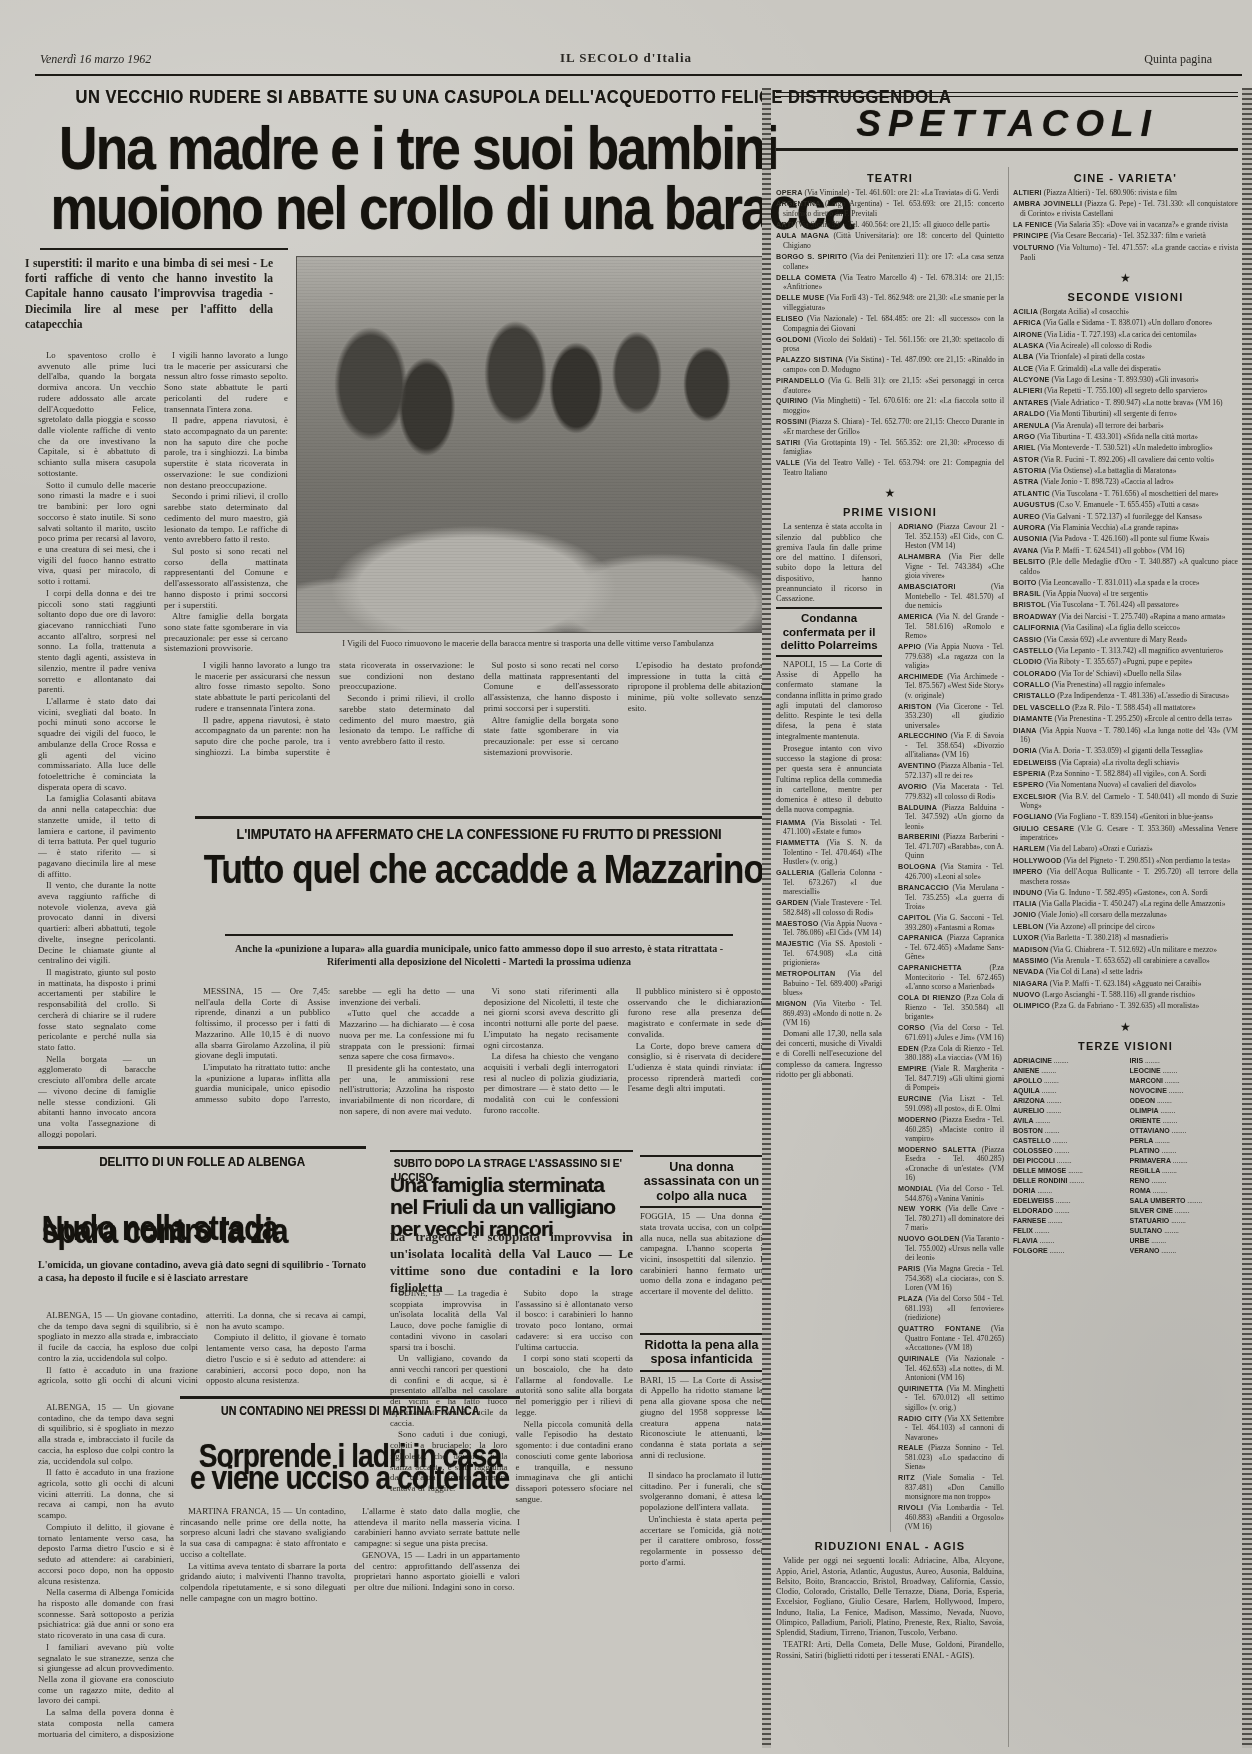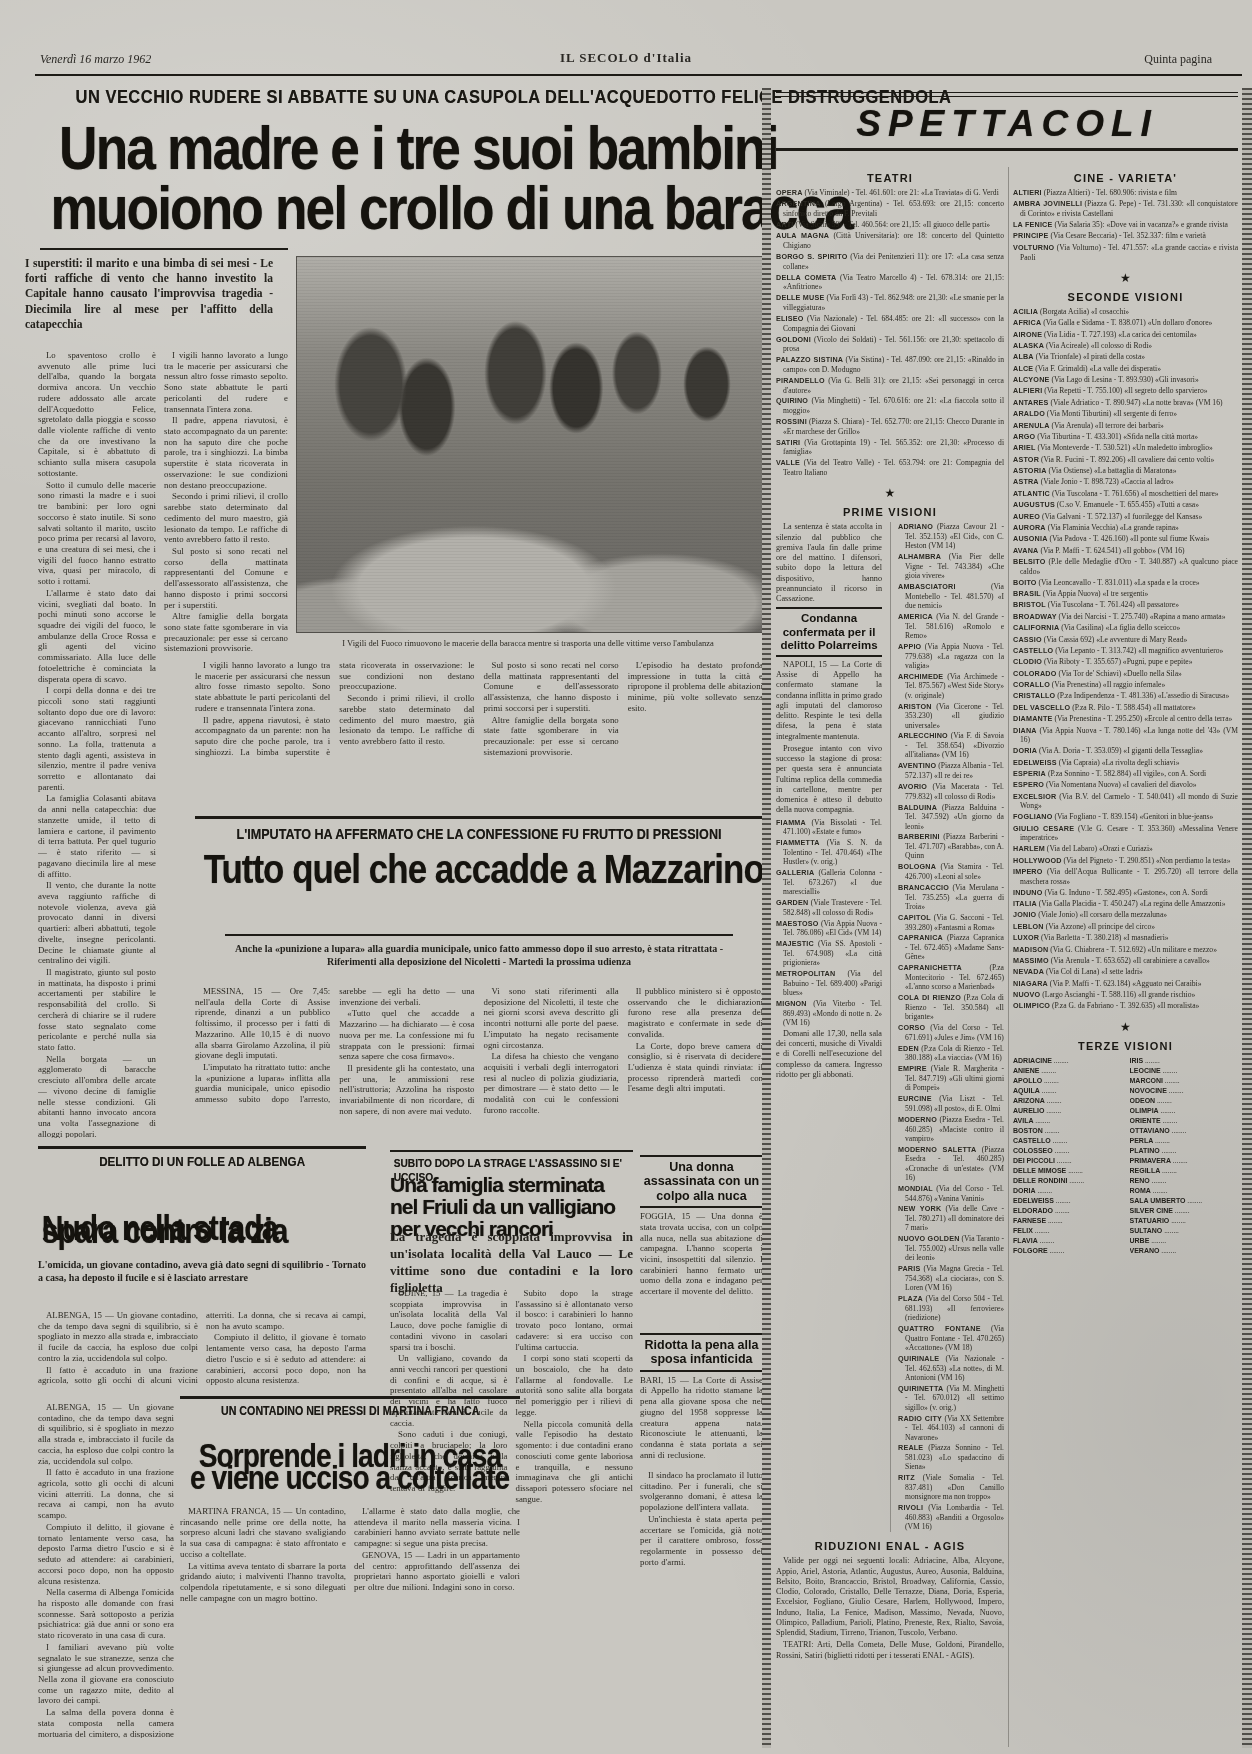--- a/index.html
+++ b/index.html
@@ -83,22 +83,22 @@
   <div class="abs kick" style="left:62px;top:86px;font-size:17px;letter-spacing:.5px;"><span class="cond">UN VECCHIO RUDERE SI ABBATTE SU UNA CASUPOLA DELL'ACQUEDOTTO FELICE DISTRUGGENDOLA</span></div>
   <div class="abs h1" style="left:48px;top:112px;font-size:55px;text-decoration:underline;"><span class="cond">Una madre e i tre suoi bambini</span></div>
   <div class="abs h1" style="left:38px;top:172px;font-size:55px;"><span class="cond">muoiono nel crollo di una baracca</span></div>
 
   <div class="abs rule" style="left:40px;top:248px;width:248px;height:2px;"></div>
   <div class="abs stand" style="left:25px;top:256px;width:248px;">I superstiti: il marito e una bimba di sei mesi - Le forti raffiche di vento che hanno investito la Capitale hanno causato l'improvvisa tragedia - Diecimila lire al mese per l'affitto della catapecchia</div>
 
   <div class="abs bcol" style="left:38px;top:350px;width:118px;height:788px;">
       <p>Lo spaventoso crollo è avvenuto alle prime luci dell'alba, quando la borgata dormiva ancora. Un vecchio rudere addossato alle arcate dell'Acquedotto Felice, sgretolato dalla pioggia e scosso dalle violente raffiche di vento che da ore investivano la Capitale, si è abbattuto di schianto sulla misera casupola sottostante.</p>
       <p>Sotto il cumulo delle macerie sono rimasti la madre e i suoi tre bambini: per loro ogni soccorso è stato inutile. Si sono salvati soltanto il marito, uscito poco prima per recarsi al lavoro, e una creatura di sei mesi, che i vigili del fuoco hanno estratto viva, quasi per miracolo, di sotto i rottami.</p>
+      <p>I corpi della donna e dei tre piccoli sono stati raggiunti soltanto dopo due ore di lavoro: giacevano rannicchiati l'uno accanto all'altro, sorpresi nel sonno. La folla, trattenuta a stento dagli agenti, assisteva in silenzio, mentre il padre veniva sorretto e allontanato dai parenti.</p>
       <p>L'allarme è stato dato dai vicini, svegliati dal boato. In pochi minuti sono accorse le squadre dei vigili del fuoco, le ambulanze della Croce Rossa e gli agenti del vicino commissariato. Alla luce delle fotoelettriche è cominciata la disperata opera di scavo.</p>
-      <p>I corpi della donna e dei tre piccoli sono stati raggiunti soltanto dopo due ore di lavoro: giacevano rannicchiati l'uno accanto all'altro, sorpresi nel sonno. La folla, trattenuta a stento dagli agenti, assisteva in silenzio, mentre il padre veniva sorretto e allontanato dai parenti.</p>
       <p>La famiglia Colasanti abitava da anni nella catapecchia: due stanzette umide, il tetto di lamiera e cartone, il pavimento di terra battuta. Per quel tugurio — è stato riferito — si pagavano diecimila lire al mese di affitto.</p>
       <p>Il vento, che durante la notte aveva raggiunto raffiche di notevole violenza, aveva già provocato danni in diversi quartieri: alberi abbattuti, tegole divelte, insegne pericolanti. Decine le chiamate giunte al centralino dei vigili.</p>
       <p>Il magistrato, giunto sul posto in mattinata, ha disposto i primi accertamenti per stabilire le responsabilità del crollo. Si cercherà di chiarire se il rudere fosse stato segnalato come pericolante e perché nulla sia stato fatto.</p>
       <p>Nella borgata — un agglomerato di baracche cresciuto all'ombra delle arcate — vivono decine di famiglie nelle stesse condizioni. Gli abitanti hanno invocato ancora una volta l'assegnazione di alloggi popolari.</p>
     </div>
   <div class="abs bcol" style="left:164px;top:350px;width:124px;height:306px;">
       <p>I vigili hanno lavorato a lungo tra le macerie per assicurarsi che nessun altro fosse rimasto sepolto. Sono state abbattute le parti pericolanti del rudere e transennata l'intera zona.</p>
       <p>Il padre, appena riavutosi, è stato accompagnato da un parente: non ha saputo dire che poche parole, tra i singhiozzi. La bimba superstite è stata ricoverata in osservazione: le sue condizioni non destano preoccupazione.</p>
       <p>Secondo i primi rilievi, il crollo sarebbe stato determinato dal cedimento del muro maestro, già lesionato da tempo. Le raffiche di vento avrebbero fatto il resto.</p>
       <p>Sul posto si sono recati nel corso della mattinata rappresentanti del Comune e dell'assessorato all'assistenza, che hanno disposto i primi soccorsi per i superstiti.</p>

